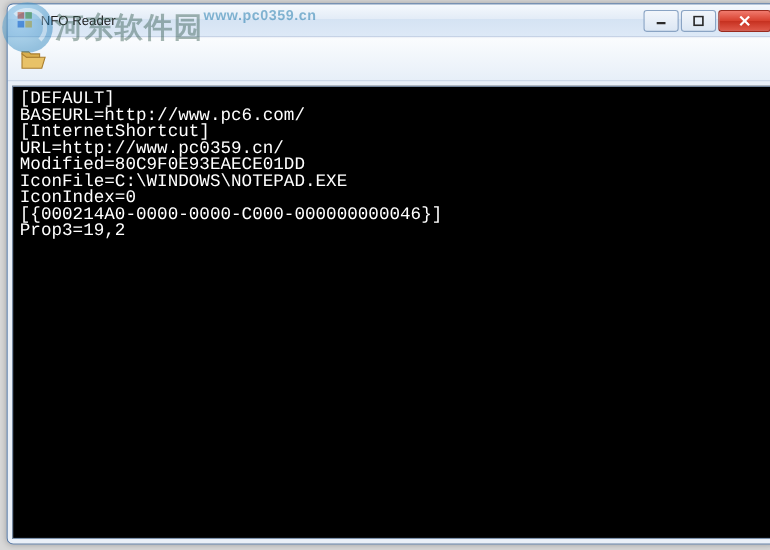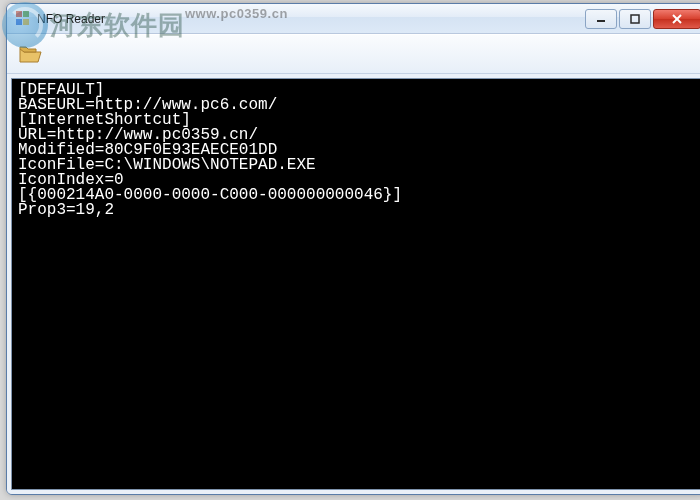--- a/index.html
+++ b/index.html
@@ -106,21 +106,21 @@
     margin-right: 2px;
   }
   .wm-logo::after{
     content:""; position:absolute; inset:5px;
     border:4px solid rgba(255,255,255,0.55);
     border-left-color:transparent; border-bottom-color:transparent;
     border-radius:50%;
   }
   .wm-text { display:flex; }
   .wm-main { font-size: 26px; font-weight:700; color:#3a5f54; letter-spacing:1px;}
-  .wm-sub  { font-size: 13px; color:#404040; font-weight:600; margin-top:-2px; letter-spacing:0.5px;}
+  .wm-sub  { font-size: 13px; color:#0369a1; font-weight:600; margin-top:-2px; letter-spacing:0.5px;}
 </style>
 </head>
 <body>
 
 <div class="window">
 
   <div class="titlebar">
     <div class="app-icon">
       <span class="sq r"></span>
         <span class="sq g"></span>

